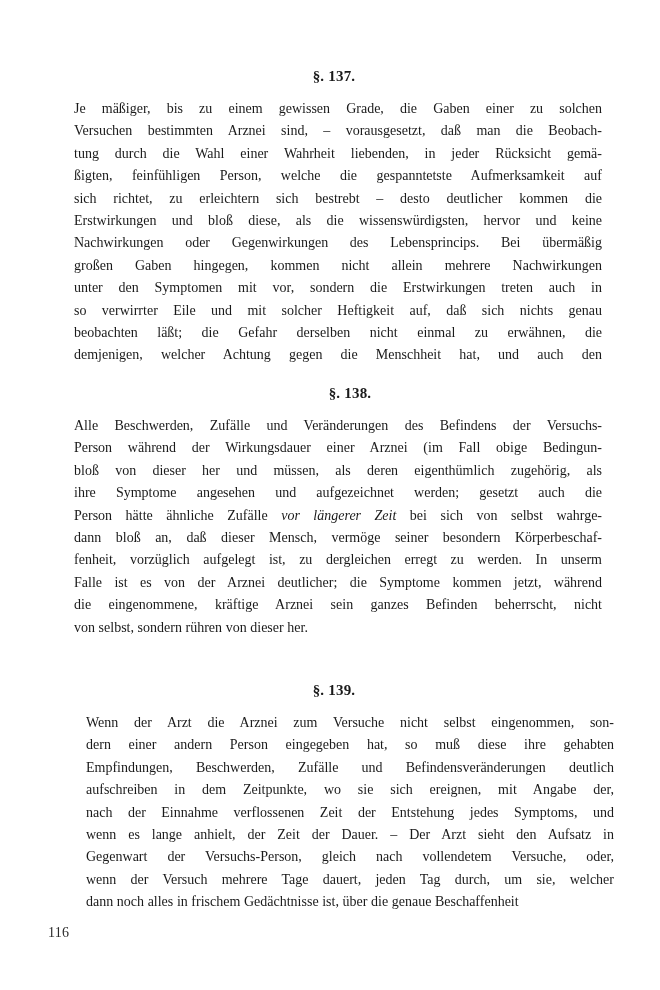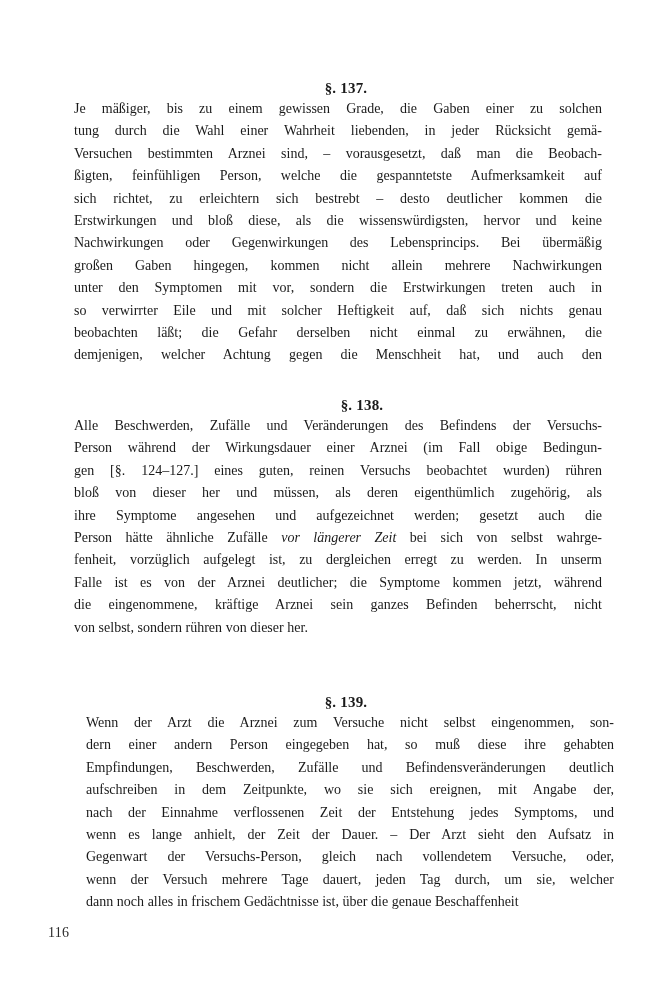--- a/index.html
+++ b/index.html
@@ -21,21 +21,21 @@
     position: absolute;
     left: 66px;
     top: 0;
     width: 528px;
   }
   .section-heading {
     text-align: center;
     font-weight: bold;
     font-size: 15px;
     letter-spacing: 0.2px;
-    margin: 16px;
+    margin: 4px;
   }
   .para {
     text-align: justify;
     text-align-last: left;
     font-size: 14px;
     line-height: 22.4px;
     margin: 8px;
     hyphens: none;
     word-spacing: 0.1px;
   }
@@ -70,42 +70,42 @@
 </head>
 <body>
 
 <div class="page">
   <div class="content">
 
     <div id="h137" class="section-heading">§. 137.</div>
 
     <div id="p137" class="para">
         <span class="ln"><span>Je mäßiger, bis zu einem gewissen Grade, die Gaben einer zu solchen</span></span>
+        <span class="ln"><span>Versuchen bestimmten Arznei sind, – vorausgesetzt, daß man die Beobach-</span></span>
         <span class="ln"><span>tung durch die Wahl einer Wahrheit liebenden, in jeder Rücksicht gemä-</span></span>
-        <span class="ln"><span>Versuchen bestimmten Arznei sind, – vorausgesetzt, daß man die Beobach-</span></span>
         <span class="ln"><span>ßigten, feinfühligen Person, welche die gespanntetste Aufmerksamkeit auf</span></span>
         <span class="ln"><span>sich richtet, zu erleichtern sich bestrebt – desto deutlicher kommen die</span></span>
         <span class="ln"><span>Erstwirkungen und bloß diese, als die wissenswürdigsten, hervor und keine</span></span>
         <span class="ln"><span>Nachwirkungen oder Gegenwirkungen des Lebensprincips. Bei übermäßig</span></span>
         <span class="ln"><span>großen Gaben hingegen, kommen nicht allein mehrere Nachwirkungen</span></span>
         <span class="ln"><span>unter den Symptomen mit vor, sondern die Erstwirkungen treten auch in</span></span>
         <span class="ln"><span>so verwirrter Eile und mit solcher Heftigkeit auf, daß sich nichts genau</span></span>
         <span class="ln"><span>beobachten läßt; die Gefahr derselben nicht einmal zu erwähnen, die</span></span>
         <span class="ln"><span>demjenigen, welcher Achtung gegen die Menschheit hat, und auch den</span></span>
       </div>
 
     <div id="h138" class="section-heading">§. 138.</div>
 
     <div id="p138" class="para">
         <span class="ln"><span>Alle Beschwerden, Zufälle und Veränderungen des Befindens der Versuchs-</span></span>
         <span class="ln"><span>Person während der Wirkungsdauer einer Arznei (im Fall obige Bedingun-</span></span>
-        <span class="ln"><span>gen [§. 124–127.] eines guten, reinen Versuchs beobachtet wurden) rühren</span></span>
         <span class="ln"><span>bloß von dieser her und müssen, als deren eigenthümlich zugehörig, als</span></span>
         <span class="ln"><span>ihre Symptome angesehen und aufgezeichnet werden; gesetzt auch die</span></span>
         <span class="ln"><span>Person hätte ähnliche Zufälle </span><span class="italic">vor längerer Zeit</span><span> bei sich von selbst wahrge-</span></span>
+        <span class="ln"><span>dann bloß an, daß dieser Mensch, vermöge seiner besondern Körperbeschaf-</span></span>
         <span class="ln"><span>fenheit, vorzüglich aufgelegt ist, zu dergleichen erregt zu werden. In unserm</span></span>
         <span class="ln"><span>Falle ist es von der Arznei deutlicher; die Symptome kommen jetzt, während</span></span>
         <span class="ln"><span>die eingenommene, kräftige Arznei sein ganzes Befinden beherrscht, nicht</span></span>
         <span class="ln last"><span>von selbst, sondern rühren von dieser her.</span></span>
       </div>
 
     <div id="h139" class="section-heading">§. 139.</div>
 
     <div id="p139" class="para">
         <span class="ln"><span>Wenn der Arzt die Arznei zum Versuche nicht selbst eingenommen, son-</span></span>

